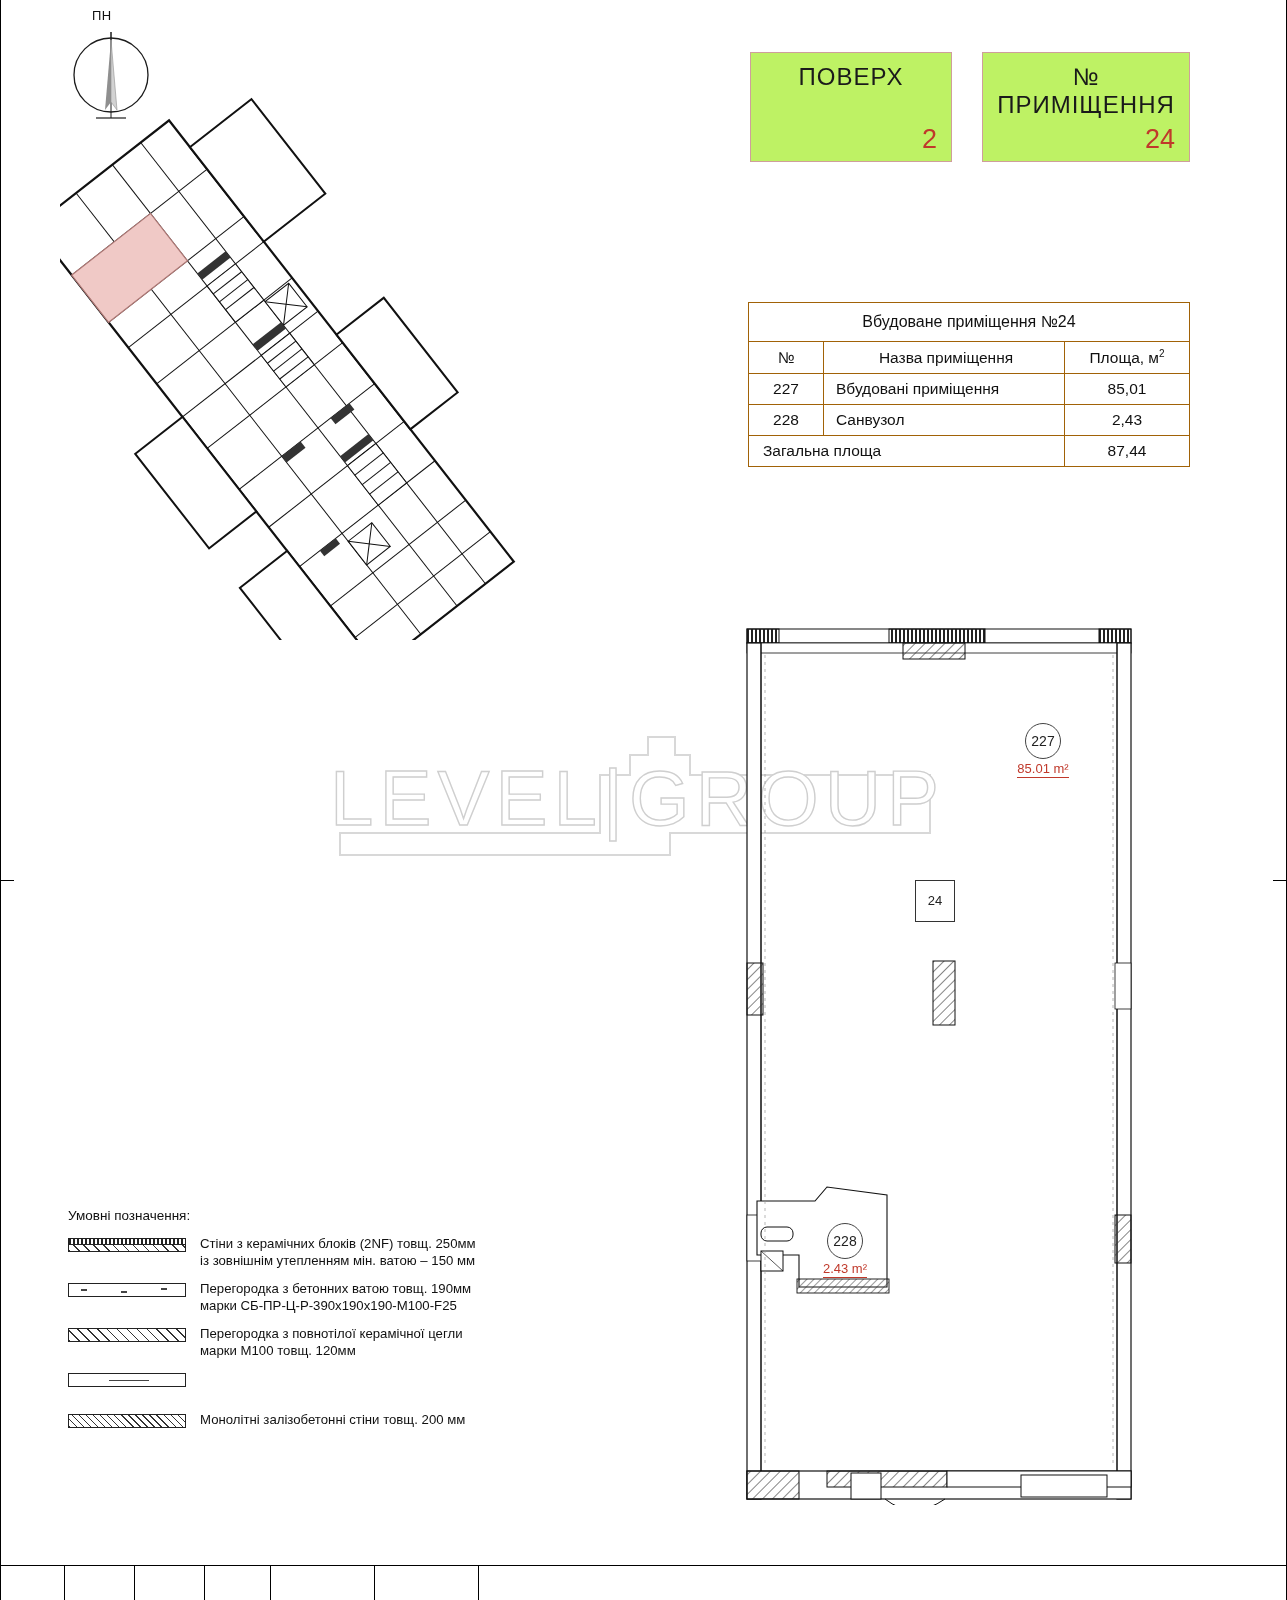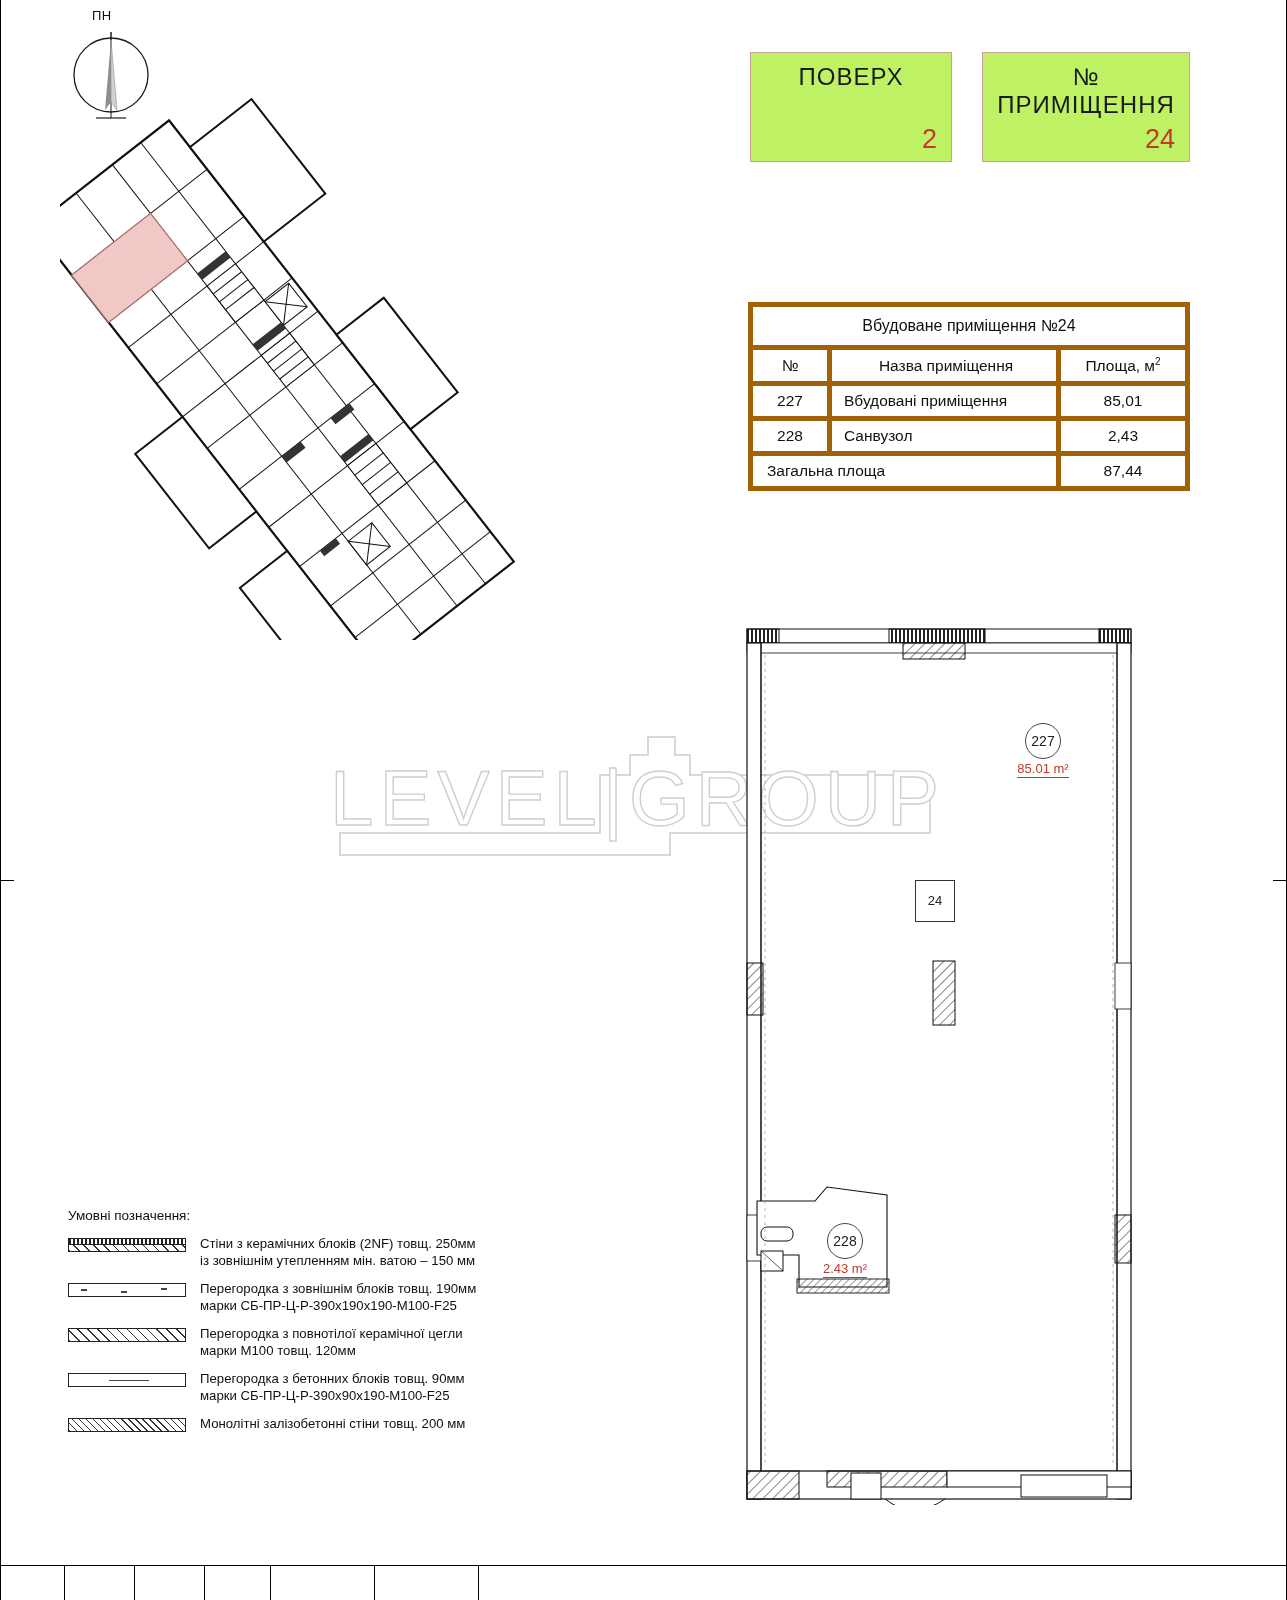--- a/index.html
+++ b/index.html
@@ -85,21 +85,21 @@
   .tbl {
     position: absolute;
     left: 748px; top: 302px;
     width: 442px;
     border-collapse: collapse;
     font-size: 15.5px;
     color: #111;
     background: #fff;
   }
   .tbl td, .tbl th {
-    border: 5px solid #a16207;
+    border: 1px solid #a16207;
     padding: 6px 8px;
     font-weight: normal;
   }
   .tbl .title-cell {
     text-align: center;
     font-size: 16px;
     padding: 10px 6px;
   }
   .tbl .c-no { width: 58px; text-align: center; }
   .tbl .c-name { text-align: left; padding-left: 12px; }
@@ -450,34 +450,32 @@
     <div class="legend-row">
       <div class="legend-swatch sw-hatch-diag">
         <div class="sw-top-band"></div>
       </div>
       <div class="legend-text">Стіни з керамічних блоків (2NF) товщ. 250мм
 із зовнішнім утепленням мін. ватою – 150 мм</div>
     </div>
 
     <div class="legend-row">
       <div class="legend-swatch sw-plain sw-blocks"></div>
-      <div class="legend-text">Перегородка з зовнішнім блоків товщ. 190мм
+      <div class="legend-text">Перегородка з бетонних ватою товщ. 190мм
 марки СБ-ПР-Ц-Р-390х190х190-М100-F25</div>
     </div>
 
     <div class="legend-row">
       <div class="legend-swatch sw-hatch-diag"></div>
       <div class="legend-text">Перегородка з повнотілої керамічної цегли
 марки М100 товщ. 120мм</div>
     </div>
 
     <div class="legend-row">
       <div class="legend-swatch sw-plain sw-line-mid2"></div>
-      <div class="legend-text">Перегородка з бетонних блоків товщ. 90мм
-марки СБ-ПР-Ц-Р-390х90х190-М100-F25</div>
     </div>
 
 
     <div class="legend-row">
       <div class="legend-swatch sw-hatch-diag-dense"></div>
       <div class="legend-text">Монолітні залізобетонні стіни товщ. 200 мм</div>
     </div>
   </div>
 
 </div>

